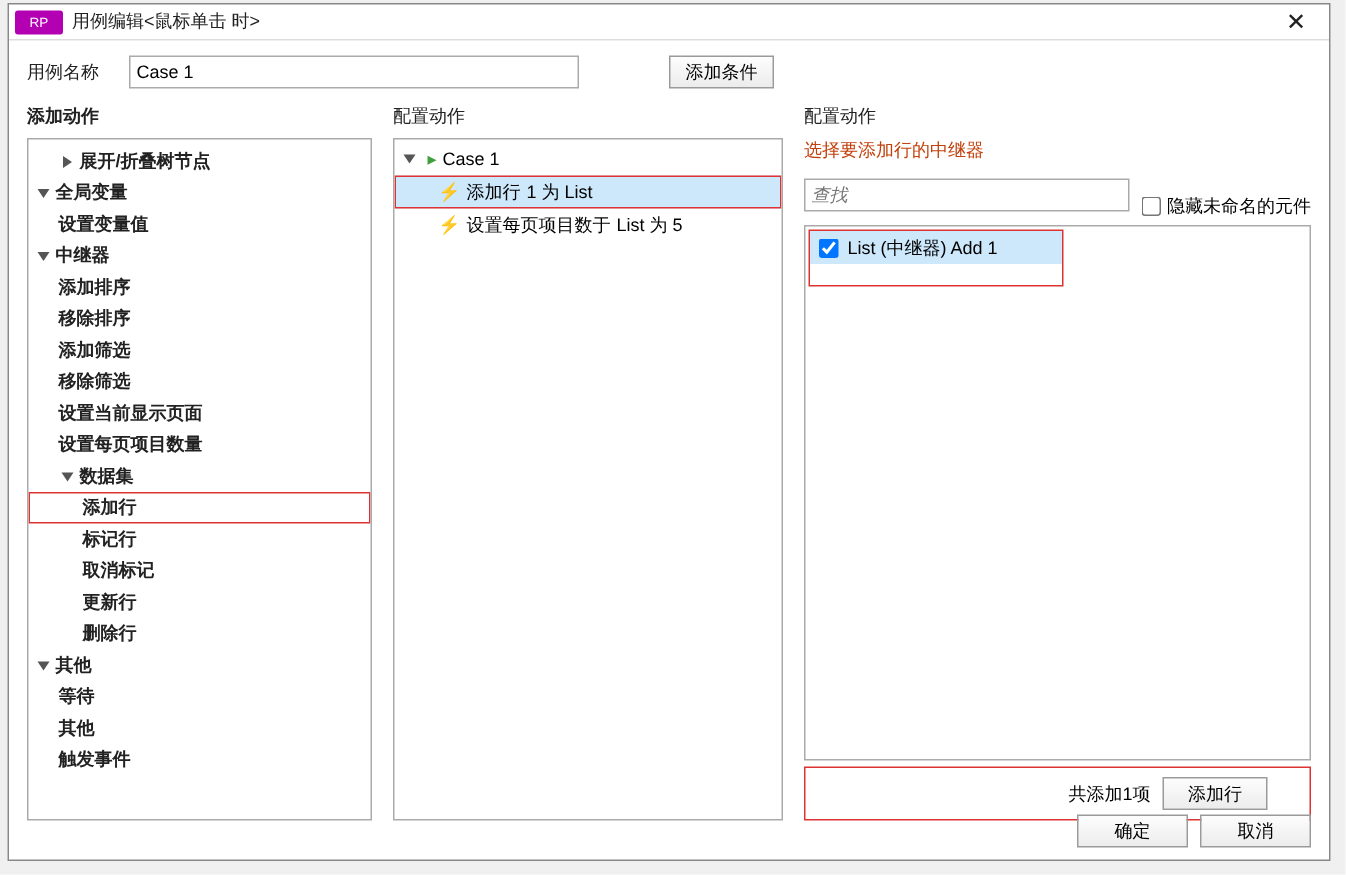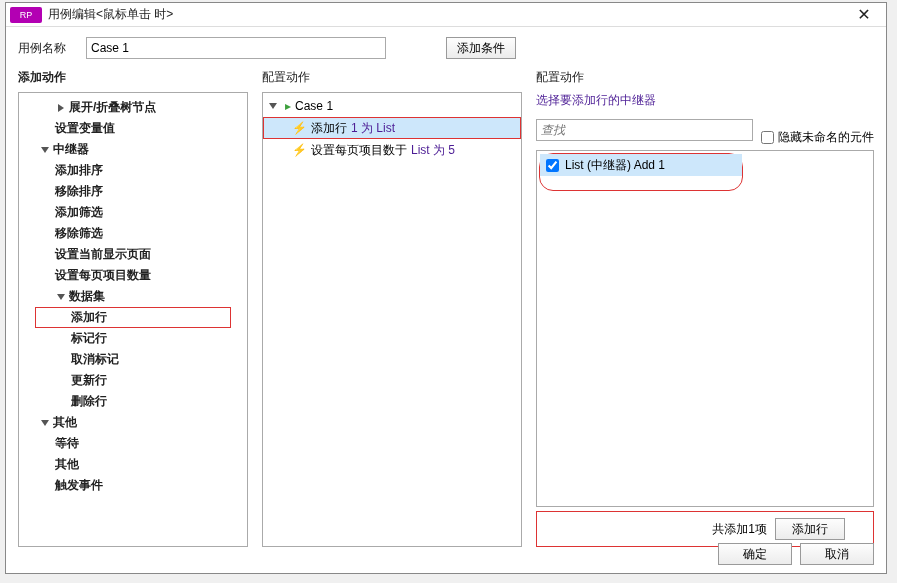--- a/index.html
+++ b/index.html
@@ -13,40 +13,40 @@
 .form-label { color: #222; }
 .text-input { height: 22px; border: 1px solid #aaa; padding: 0 4px; background: #fff; }
 .case-input { width: 300px; }
 .btn { height: 22px; min-width: 70px; border: 1px solid #9a9a9a; background: linear-gradient(#fdfdfd,#ececec); padding: 0 10px; cursor: pointer; }
 .columns { display: flex; padding: 0 12px 8px 12px; gap: 14px; height: 490px; }
 .col { display: flex; flex-direction: column; }
 .col-left { width: 230px; font-weight: bold; }
 .col-mid { width: 260px; }
 .col-right { flex: 1; }
 .col-header { color: #222; padding: 4px 0 6px 0; }
-.panel { flex: 1; border: 1px solid #aaa; background: #fff; overflow: auto; padding: 4px 16px; }
+.panel { flex: 1; border: 1px solid #aaa; background: #fff; overflow: auto; padding: 4px 0; }
 .tree-item { display: flex; align-items: center; height: 21px; padding: 0 4px; cursor: pointer; color: #222; }
 .tw { display: inline-flex; width: 12px; height: 12px; margin-right: 2px; align-items: center; justify-content: center; }
 .tw svg { width: 10px; height: 10px; }
 .indent1 { padding-left: 20px; }
 .indent2 { padding-left: 36px; }
 .redbox-inline { outline: 1px solid #d33; outline-offset: -1px; }
 .org-row { display: flex; align-items: center; height: 22px; padding: 0 4px; gap: 4px; }
 .org-row.selected { background: #cde7fb; }
 .bolt { width: 14px; height: 14px; display: inline-flex; align-items: center; justify-content: center; color: #666; }
-.green { color: #4c1d95; }
+.green { color: #000000; }
 .config-top { display: flex; align-items: center; gap: 8px; margin-bottom: 4px; }
 .search-input { flex: 1; height: 22px; border: 1px solid #aaa; padding: 0 4px; color: #999; font-style: italic; }
 .chk { width: 13px; height: 13px; }
 .list-item { display: flex; align-items: center; height: 22px; padding: 0 6px; gap: 6px; }
 .list-item.selected { background: #cde7fb; }
 .red-wrap { border: 1px solid #d33; padding: 0; }
 .config-footer { display: flex; align-items: center; justify-content: flex-end; gap: 8px; padding: 6px 0; border: 1px solid #d33; border-top: 1px solid #d33; margin-top: 4px; }
 .dlg-footer { position: absolute; right: 12px; bottom: 8px; display: flex; gap: 8px; align-items: flex-end; }
-.sub-label { color: #4c1d95; margin-bottom: 4px; }
+.sub-label { color: #c2410c; margin-bottom: 4px; }
 .right-panel-body { flex: 1; border: 1px solid #aaa; background: #fff; display: flex; flex-direction: column; }
 .right-list { flex: 1; overflow: auto; padding: 2px; }
 .col-right-inner { display: flex; flex-direction: column; flex: 1; }
 </style>
 </head>
 <body>
 
 <div class="dialog">
   <div class="titlebar">
     <span class="icon">RP</span>
@@ -66,20 +66,28 @@
     <div class="col col-left">
       <div class="col-header">添加动作</div>
       <div class="panel">
         <div class="tree-item indent1">
           <span class="tw">
               <svg viewBox="0 0 10 10">
                 <path d="M2 1 L8 5 L2 9 Z" fill="#555"></path>
               </svg>
             </span>
           <span>展开/折叠树节点</span>
+        </div>
+        <div class="tree-item">
+          <span class="tw">
+              <svg viewBox="0 0 10 10">
+                <path d="M1 2 L9 2 L5 8 Z" fill="#555"></path>
+              </svg>
+            </span>
+          <span>全局变量</span>
         </div>
         <div class="tree-item indent1">
             <span>设置变量值</span>
           </div>
         <div class="tree-item">
           <span class="tw">
               <svg viewBox="0 0 10 10">
                 <path d="M1 2 L9 2 L5 8 Z" fill="#555"></path>
               </svg>
             </span>
@@ -177,21 +185,21 @@
         <div class="sub-label">选择要添加行的中继器</div>
         <div class="config-top">
           <input class="search-input" placeholder="查找" style="">
           <label style="display:flex;align-items:center;gap:4px;margin-top:16px;">
             <input type="checkbox" class="chk" style="">
             <span>隐藏未命名的元件</span>
           </label>
         </div>
         <div class="right-panel-body">
           <div class="right-list">
-            <div class="red-wrap" style="width:204px;border-radius:14px;">
+            <div class="red-wrap" style="width:170px;">
               <div class="list-item selected">
                 <input type="checkbox" class="chk" checked="" style="">
                 <span>List (中继器) Add 1</span>
               </div>
               <div style="height:14px;"></div>
             </div>
           </div>
         </div>
         <div class="config-footer">
           <span>共添加1项</span>

